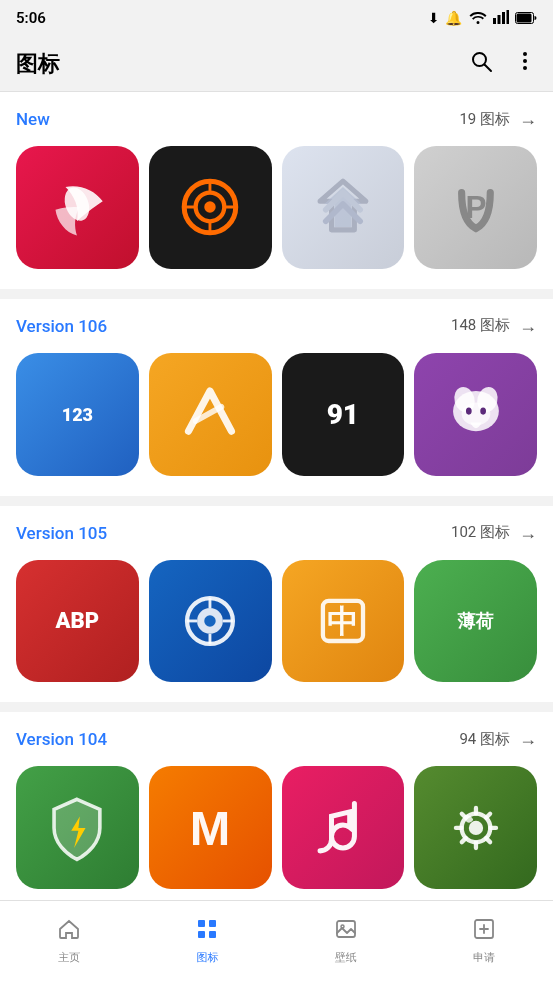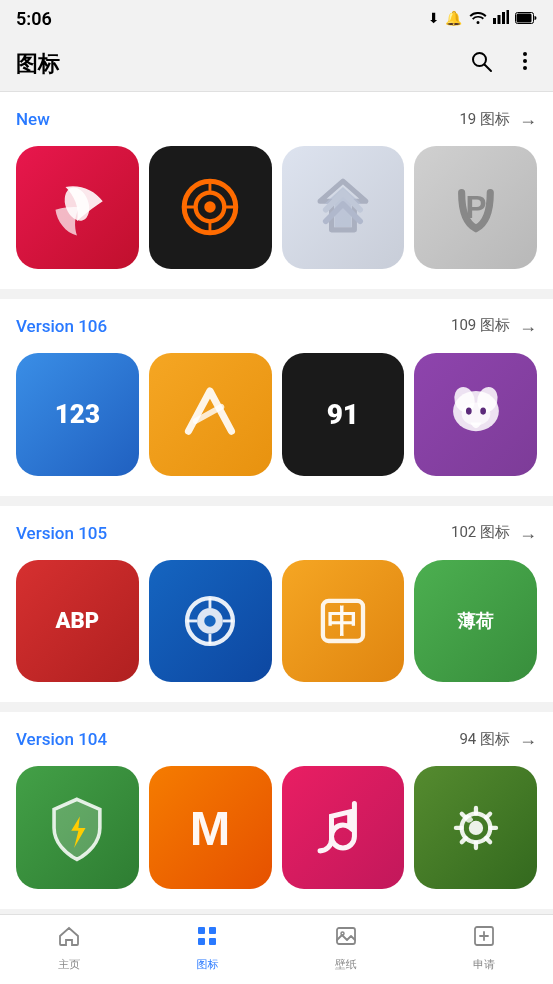--- a/index.html
+++ b/index.html
@@ -15,21 +15,21 @@
     
     .status-bar {
       height: 36px;
       background: #f2f2f2;
       display: flex;
       align-items: center;
       justify-content: space-between;
       padding: 0 16px;
     }
     .status-left {
-      font-size: 18px;
+      font-size: 15px;
       font-weight: 600;
       color: #000;
     }
     .status-right {
       display: flex;
       align-items: center;
       gap: 6px;
     }
 
     
@@ -135,21 +135,21 @@
     .icon-markman { background: linear-gradient(135deg, #f57c00 0%, #e65100 100%); }
     .icon-music { background: linear-gradient(135deg, #e91e63 0%, #c2185b 100%); }
     .icon-tweakbox { background: linear-gradient(135deg, #558b2f 0%, #33691e 100%); }
 
     
     .bottom-nav {
       position: absolute;
       bottom: 0;
       left: 0;
       right: 0;
-      height: 70px;
+      height: 84px;
       background: #fff;
       border-top: 1px solid #e0e0e0;
       display: flex;
       align-items: center;
     }
     .nav-item {
       flex: 1;
       display: flex;
       flex-direction: column;
       align-items: center;
@@ -285,28 +285,28 @@
           <text x="50%" y="38" text-anchor="middle" font-size="22" font-weight="900" fill="#888" font-family="Arial">P</text>
         </svg>
       </div>
     </div>
   </div>
 
   <div class="section">
     <div class="section-header">
       <span class="section-title">Version 106</span>
       <div class="section-count">
-        <span>109 图标</span>
+        <span>148 图标</span>
         <span class="section-arrow">→</span>
       </div>
     </div>
     <div class="icon-grid">
 
       <div class="app-icon icon-123">
-        <span class="icon-text-white" style="font-size:26px;font-weight:900;">123</span>
+        <span class="icon-text-white" style="font-size:18px;font-weight:900;">123</span>
       </div>
 
       <div class="app-icon icon-logoist">
         <svg viewBox="0 0 60 60">
           <path d="M12 44 L30 10 L48 44 Z" fill="none"></path>
           <path d="M15 42 L30 14 L45 42" fill="none" stroke="rgba(255,255,255,0.9)" stroke-width="5" stroke-linejoin="round" stroke-linecap="round"></path>
           <path d="M20 35 L38 25" stroke="rgba(255,255,255,0.8)" stroke-width="4" stroke-linecap="round"></path>
         </svg>
       </div>
 

